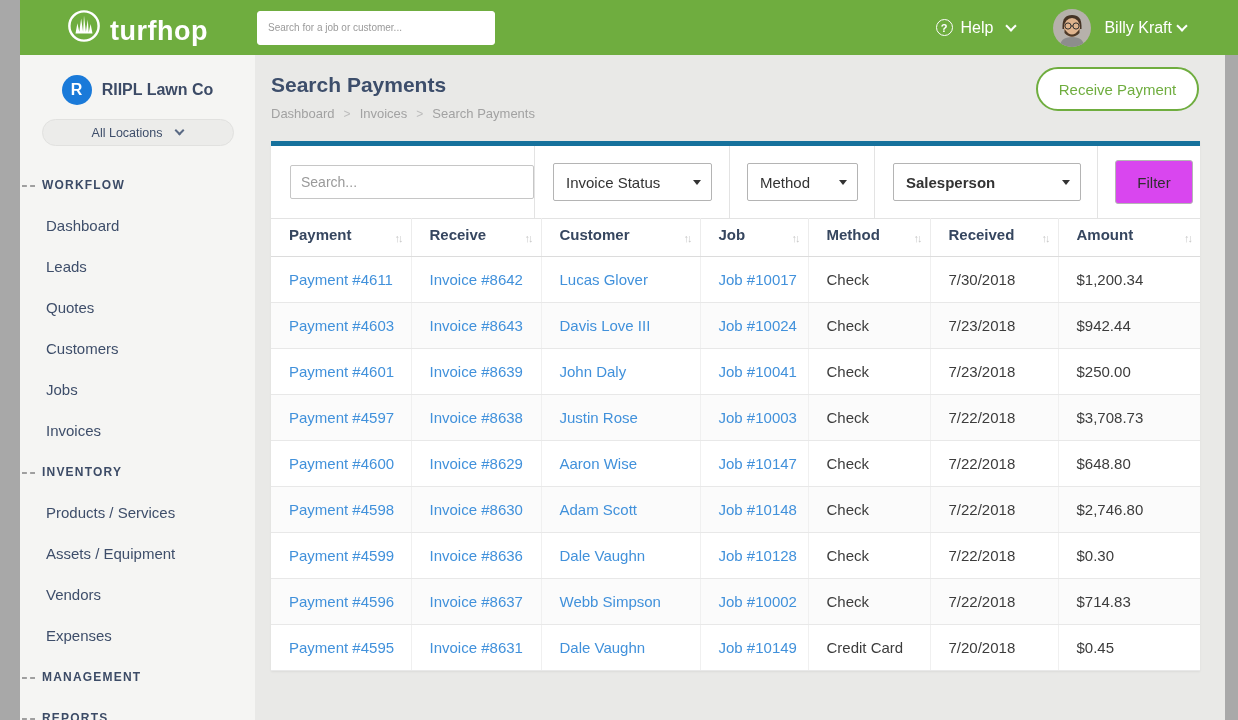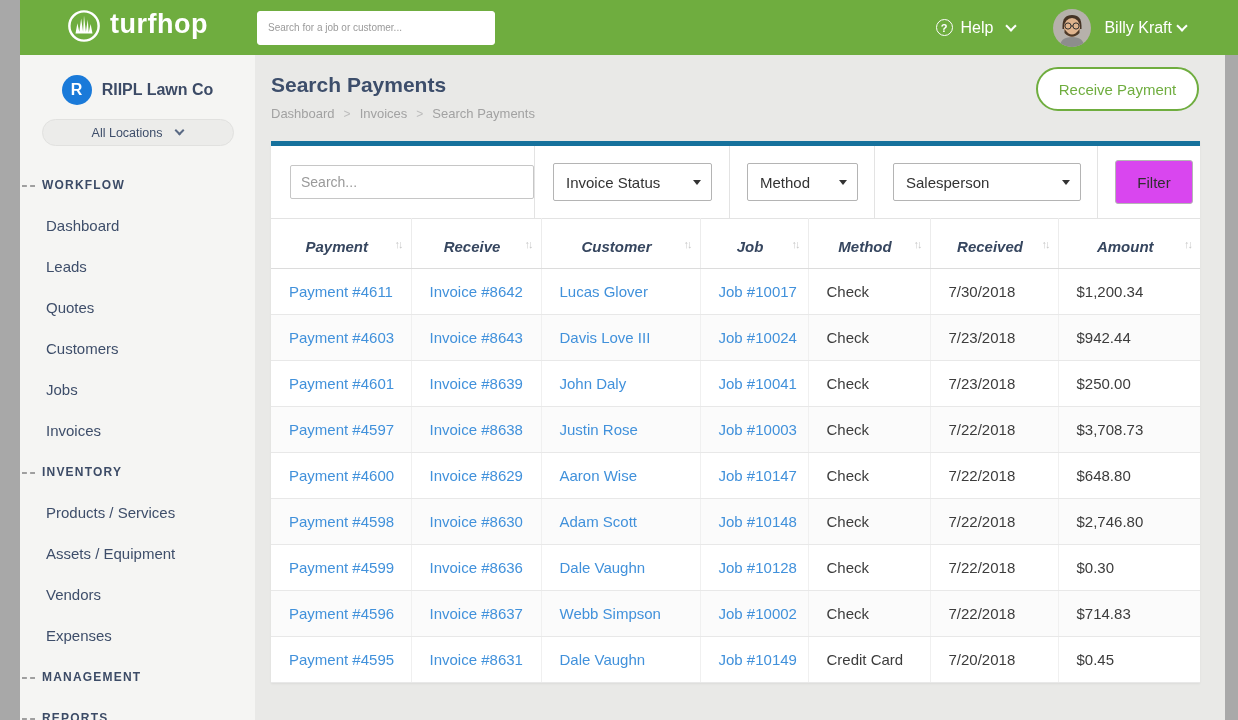--- a/index.html
+++ b/index.html
@@ -6,21 +6,21 @@
   * { margin:0; padding:0; box-sizing:border-box; }
   html,body { width:1238px; height:720px; overflow:hidden; }
   body { font-family:"Liberation Sans", sans-serif; background:#e9e9e7; position:relative; }
 
   
   .rail { position:absolute; left:0; top:0; width:20px; height:720px; background:#a8a8a8; }
   .scroll-strip { position:absolute; right:0; top:55px; width:13px; height:665px; background:#a9a9a9; }
 
   
   .topbar { position:absolute; left:20px; top:0; width:1218px; height:55px; background:#6fad3f; display:flex; align-items:center; z-index:5; }
-  .brand { width:235px; display:flex; align-items:flex-start; justify-content:center; gap:9px; cursor:pointer; }
+  .brand { width:235px; display:flex; align-items:flex-end; justify-content:center; gap:9px; cursor:pointer; }
   .brand-text { color:#fff; font-size:27px; font-weight:bold; letter-spacing:.5px; }
   .hdr-search { margin-left:2px; width:238px; height:34px; border:1px solid #fff; border-radius:3px; background:#fff; padding:0 10px; font-size:10px; color:#333; outline:none; }
   .hdr-search::placeholder { color:#9a9a9a; }
   .hdr-right { margin-left:auto; display:flex; align-items:center; padding-right:52px; }
   .help-group { display:flex; align-items:center; gap:8px; color:#fff; font-size:16px; cursor:pointer; }
   .qmark { width:17px; height:17px; border:1.5px solid #fff; border-radius:50%; color:#fff; font-size:11px; font-weight:bold; display:flex; align-items:center; justify-content:center; }
   .chev { display:inline-block; width:8px; height:8px; border-right:2px solid #fff; border-bottom:2px solid #fff; transform:rotate(45deg); margin-top:-4px; margin-left:6px; }
   .chev.dark { border-color:#5a6a84; width:7px; height:7px; }
   .avatar { width:38px; height:38px; border-radius:50%; overflow:hidden; margin-left:38px; cursor:pointer; flex:none; }
   .user-group { display:flex; align-items:center; color:#fff; font-size:16px; margin-left:13px; cursor:pointer; }
@@ -42,33 +42,33 @@
   .page-title { font-size:21px; font-weight:bold; color:#3d4e6b; }
   .breadcrumb { margin-top:9px; font-size:13px; color:#a2a2a2; display:flex; align-items:center; gap:9px; }
   .crumb { cursor:pointer; }
   .crumb-sep { color:#bcbcbc; font-size:12px; }
   .receive-btn { position:absolute; top:12px; right:13px; width:163px; height:44px; border:2px solid #6fad3f; border-radius:22px; background:#fff; color:#6fad3f; font-size:15px; display:flex; align-items:center; justify-content:center; cursor:pointer; }
 
   .card { margin:20px 12px 0 16px; background:#fff; border-top:5px solid #16719c; box-shadow:0 1px 2px rgba(0,0,0,.06); }
 
   .filters { display:flex; align-items:center; height:72px; }
   .fgroup { height:100%; display:flex; align-items:center; border-right:1px solid #e3e3e3; flex:none; }
-  .fgroup.g1 { width:264px; } .fgroup.g2 { width:195px; } .fgroup.g3 { width:145px; } .fgroup.g4 { width:223px; }
+  .fgroup.g1 { width:264px; } .fgroup.g2 { width:195px; } .fgroup.g3 { width:145px; } .fgroup.g4 { width:223px;font-weight:bold; }
   .fgroup.g5 { flex:1; border-right:none; }
   .f-search { margin-left:19px; width:252px; height:34px; border:1px solid #c6c6c6; border-radius:2px; padding:0 10px; font-size:14px; color:#333; outline:none; }
   .f-search::placeholder { color:#9a9a9a; }
   .selectbox { display:flex; align-items:center; justify-content:space-between; border:1px solid #b4b4b4; border-radius:2px; height:38px; background:#fff; padding:0 10px 0 12px; font-size:15px; color:#333; cursor:pointer; }
   .g2 .selectbox { margin-left:18px; width:159px; }
   .g3 .selectbox { margin-left:17px; width:111px; }
   .g4 .selectbox { margin-left:18px; width:188px; }
   .caret { width:0; height:0; border-left:4px solid transparent; border-right:4px solid transparent; border-top:5px solid #333; }
   .filter-btn { margin-left:17px; width:78px; height:44px; border:1px solid #b5b5b5; border-radius:3px; background:#d946ef; font-size:15px; color:#2f2f2f; cursor:pointer; font-family:inherit; }
 
   table { width:100%; border-collapse:collapse; table-layout:fixed; border-top:1px solid #e3e3e3; }
-  th { padding:19px 26px 13px 18px; font-size:15px; color:#36465f; text-align:center; font-weight:bold; border-right:1px solid #ececec; border-bottom:1px solid #dcdcdc; position:relative; white-space:nowrap;font-style:italic; }
+  th { padding:7px 26px 13px 18px; font-size:15px; color:#36465f; text-align:left; font-weight:bold; border-right:1px solid #ececec; border-bottom:1px solid #dcdcdc; position:relative; white-space:nowrap; }
   th:last-child { border-right:none; }
   th .sort { position:absolute; right:9px; top:50%; transform:translateY(-50%); color:#c8c8c8; font-size:11px; letter-spacing:-2px; font-weight:normal; }
   td { padding:0 10px 0 18px; height:46px; font-size:15px; color:#3c3c3c; border-right:1px solid #f0f0f0; border-bottom:1px solid #e8e8e8; white-space:nowrap; overflow:hidden; }
   td:last-child { border-right:none; }
   tbody tr:nth-child(even) td { background:#fbfbfb; }
   .cell-link { color:#4191db; cursor:pointer; }
 </style>
 </head>
 <body>
 

